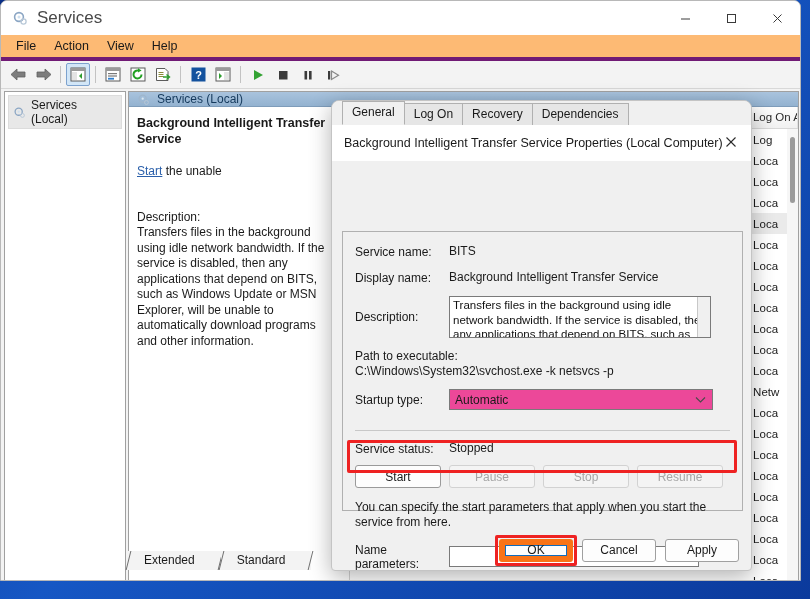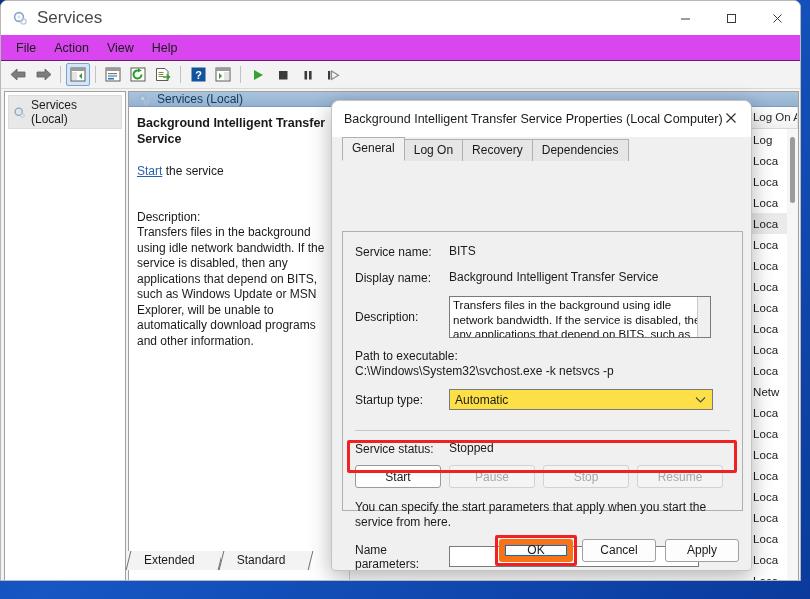--- a/index.html
+++ b/index.html
@@ -48,25 +48,25 @@
   .wincontrols { position: absolute; right: 0; top: 0; display: flex; height: 34px; }
   .wc {
     width: 46px; height: 34px;
     display: flex; align-items: center; justify-content: center;
     color: #3a3a3a;
   }
 
   
   #menubar {
     height: 26px;
-    background: #d946ef;
+    background: #fdba74;
     display: flex;
     align-items: center;
     padding-left: 6px;
-    border-bottom: 1px solid #701a75;
+    border-bottom: 4px solid #701a75;
   }
   .menu-item {
     font-size: 12.5px;
     color: #1a1a1a;
     padding: 3px 9px;
   }
 
   
   #toolbar {
     height: 28px;
@@ -320,21 +320,21 @@
     border-radius: 2px;
     pointer-events: none;
     z-index: 6;
   }
   #startup-row {
     display: flex; align-items: center;
     margin-top: 4px; margin-bottom: 20px;
   }
   #startup-select {
     width: 264px; height: 21px;
-    background: #fde047;
+    background: #ec4899;
     border: 1px solid #7a7a7a;
     display: flex; align-items: center;
     justify-content: space-between;
     padding: 0 6px 0 5px;
     font-size: 12px;
   }
 
   hr.div {
     border: none;
     border-top: 1px solid #c8c8c8;
@@ -552,21 +552,21 @@
               <circle cx="11.6" cy="11.6" r="2.4" fill="none" stroke="#b6c6d6" stroke-width="1.2"></circle>
             </svg>
           </span>
           <span>Services (Local)</span>
         </div>
 
         <div id="detail-body">
           <div id="desc-col">
             <div id="svc-title">Background Intelligent Transfer Service</div>
             <div id="start-line">
-              <a id="start-link">Start</a><span> the service</span>
+              <a id="start-link">Start</a><span> the unable</span>
             </div>
             <div id="desc-label">Description:</div>
             <div id="desc-text">Transfers files in the background using idle network bandwidth. If the service is disabled, then any applications that depend on BITS, such as Windows Update or MSN Explorer, will be unable to automatically download programs and other information.</div>
           </div>
 
           <div id="list-col">
             <div id="list-head">
               <div class="lh-cell lc-name">Name</div>
               <div class="lh-cell lc-desc">Description</div>
               <div class="lh-cell lc-status">Status</div>
@@ -745,35 +745,35 @@
       </div>
       <div class="btab">
         <span class="slash-l"></span>
         <span>Standard</span>
         <span class="slash-r"></span>
       </div>
     </div>
 
     <div id="dialog">
 
+      <div id="tabstrip">
+        <div class="dtab active">General</div>
+        <div class="dtab">Log On</div>
+        <div class="dtab">Recovery</div>
+        <div class="dtab">Dependencies</div>
+      </div>
+
       <div id="dlg-titlebar">
         <span id="dlg-title">Background Intelligent Transfer Service Properties (Local Computer)</span>
         <div id="dlg-close">
           <svg width="12" height="12" viewBox="0 0 12 12">
             <line x1="1.5" y1="1.5" x2="10.5" y2="10.5" stroke="#2b2b2b" stroke-width="1.1"></line>
             <line x1="10.5" y1="1.5" x2="1.5" y2="10.5" stroke="#2b2b2b" stroke-width="1.1"></line>
           </svg>
         </div>
-      </div>
-
-      <div id="tabstrip">
-        <div class="dtab active">General</div>
-        <div class="dtab">Log On</div>
-        <div class="dtab">Recovery</div>
-        <div class="dtab">Dependencies</div>
       </div>
 
       <div id="tabpanel">
         <div id="panel-inner">
 
           <div class="frow">
             <div class="flabel">Service name:</div>
             <div class="fvalue">BITS</div>
           </div>
 

